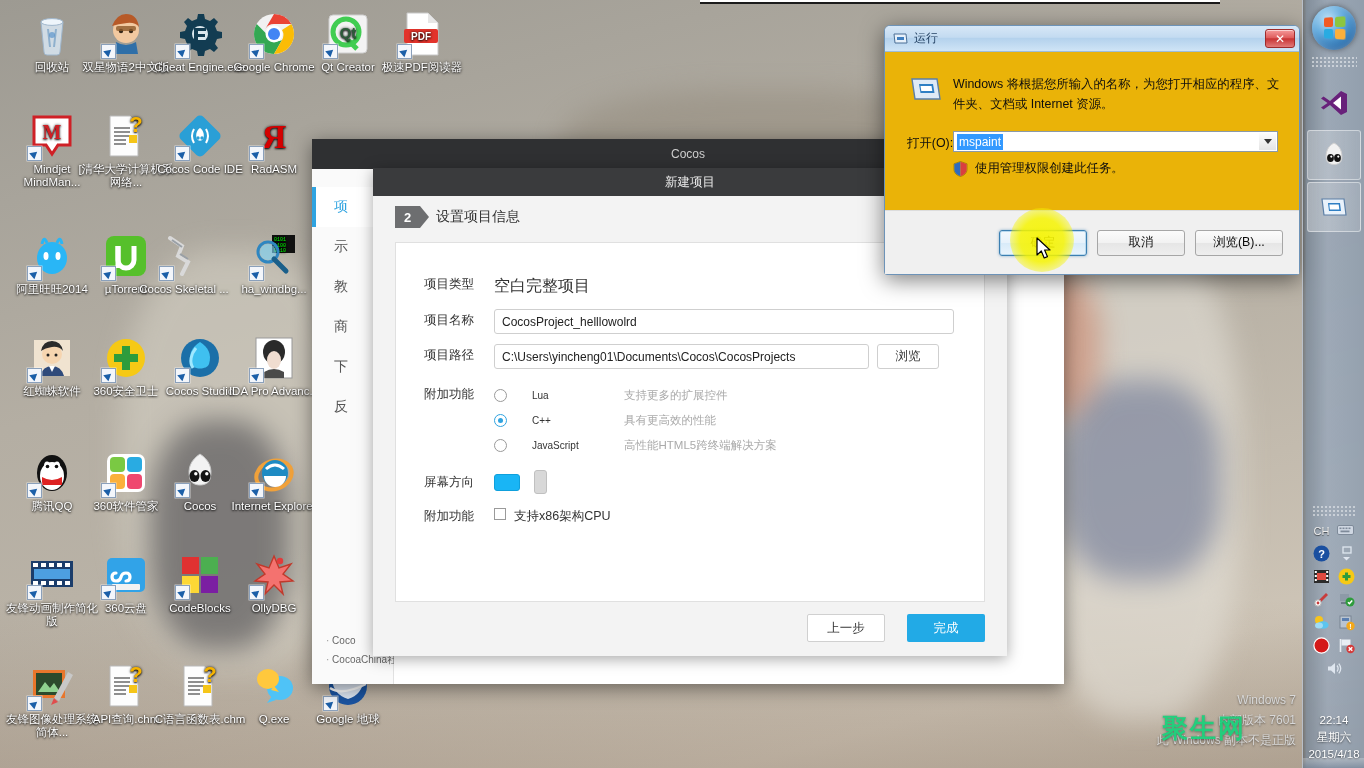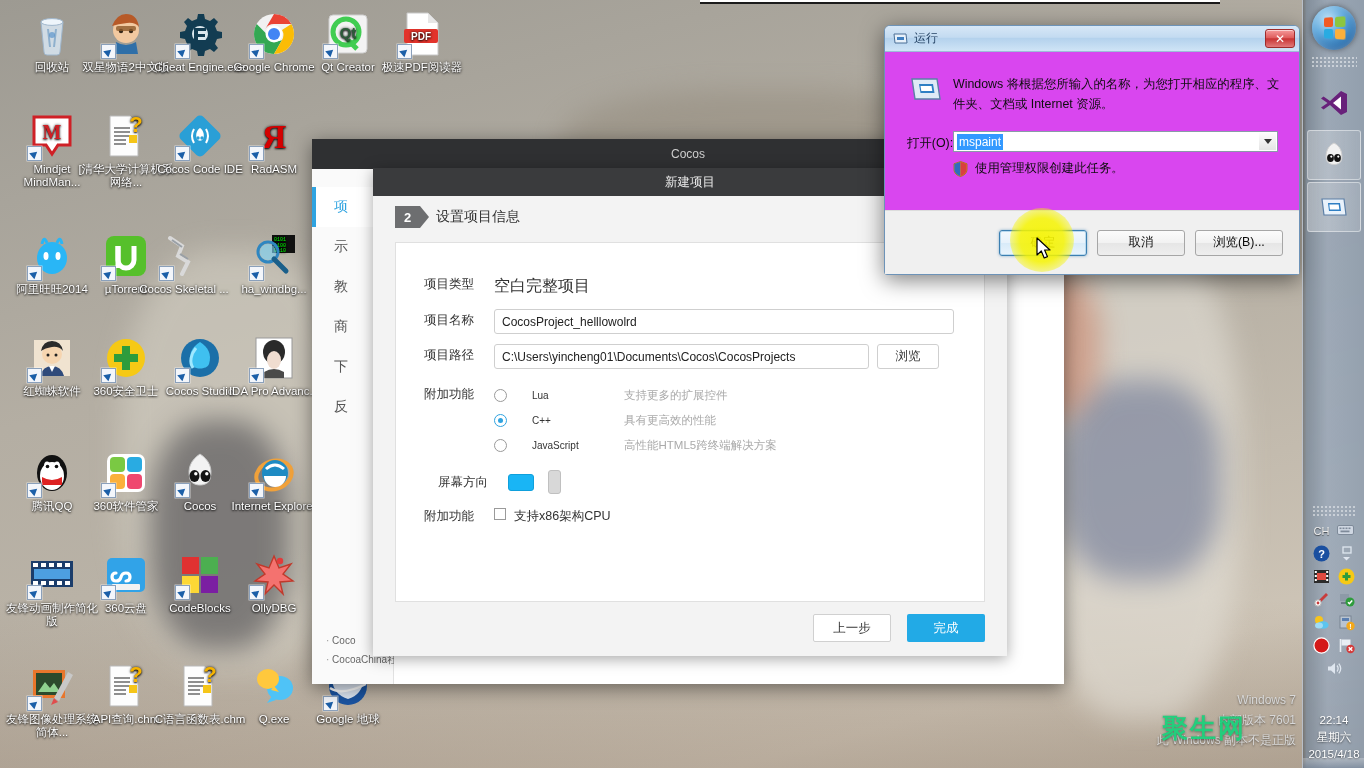--- a/index.html
+++ b/index.html
@@ -144,21 +144,21 @@
     border: 1px solid #0fa0dc;
   }
   .orient-port {
     width: 13px; height: 24px; background: #d8d8d8; border-radius: 3px; border: 1px solid #c0c0c0;
   }
   .chk {
     width: 12px; height: 12px; border: 1px solid #9a9a9a; background: #fff; margin-right: 8px; flex: none;
   }
   #newproj-footer {
     position: absolute; left: 0; bottom: 0; width: 634px; height: 56px;
-    display: flex; align-items: center; justify-content: flex-end; padding-right: 22px; gap: 16px;
+    display: flex; align-items: center; justify-content: flex-end; padding-right: 22px; gap: 22px;
   }
   .btn-prev {
     width: 78px; height: 28px; border: 1px solid #d0d0d0; background: #fff; color: #333;
     font-size: 12.5px; display: flex; align-items: center; justify-content: center; border-radius: 2px;
   }
   .btn-finish {
     width: 78px; height: 28px; border: none; background: #22aae6; color: #fff;
     font-size: 12.5px; display: flex; align-items: center; justify-content: center; border-radius: 2px;
   }
 
@@ -180,21 +180,21 @@
   #run-title-text { font-size: 12px; color: #1e3c5e; margin-left: 6px; }
   #run-close {
     position: absolute; right: 4px; top: 3px; width: 30px; height: 19px;
     background: linear-gradient(180deg,#f59a9a 0%, #e05e5e 45%, #c83434 52%, #e17a7a 100%);
     border: 1px solid #9e2b2b; border-radius: 3px;
     color: #fff; font-size: 12px; font-weight: bold;
     display: flex; align-items: center; justify-content: center;
     box-shadow: inset 0 1px 0 rgba(255,255,255,.55);
   }
   #run-content {
-    position: absolute; left: 0; top: 26px; width: 100%; height: 160px; background: #d946ef;
+    position: absolute; left: 0; top: 26px; width: 100%; height: 160px; background: #eab308;
   }
   #run-desc-icon {
     position: absolute; left: 24px; top: 22px; width: 34px; height: 30px;
   }
   #run-desc {
     position: absolute; left: 68px; top: 22px; width: 330px;
     font-size: 12.4px; color: #0d0d0d; line-height: 20px;
   }
   #run-open-label { position: absolute; left: 22px; top: 83px; font-size: 12.4px; color: #0d0d0d; }
   #run-combo {
@@ -702,21 +702,21 @@
           <div class="radio-line">
             <span class="radio"></span>
             <span class="radio-label">JavaScript</span>
             <span class="radio-desc">高性能HTML5跨终端解决方案</span>
           </div>
         </div>
       </div>
     </div>
 
     <div class="frow" style="left:28px; top:227px; align-items:center;">
-      <div class="flabel" style="padding-top:0;margin-left:14px;">屏幕方向</div>
+      <div class="flabel" style="padding-top:0;">屏幕方向</div>
       <div style="display:flex; align-items:center;">
         <div class="orient-land"></div>
         <div class="orient-port"></div>
       </div>
     </div>
 
     <div class="frow" style="left:28px; top:265px; align-items:center;">
       <div class="flabel" style="padding-top:0;">附加功能</div>
       <div style="display:flex; align-items:flex-start;">
         <span class="chk"></span>

